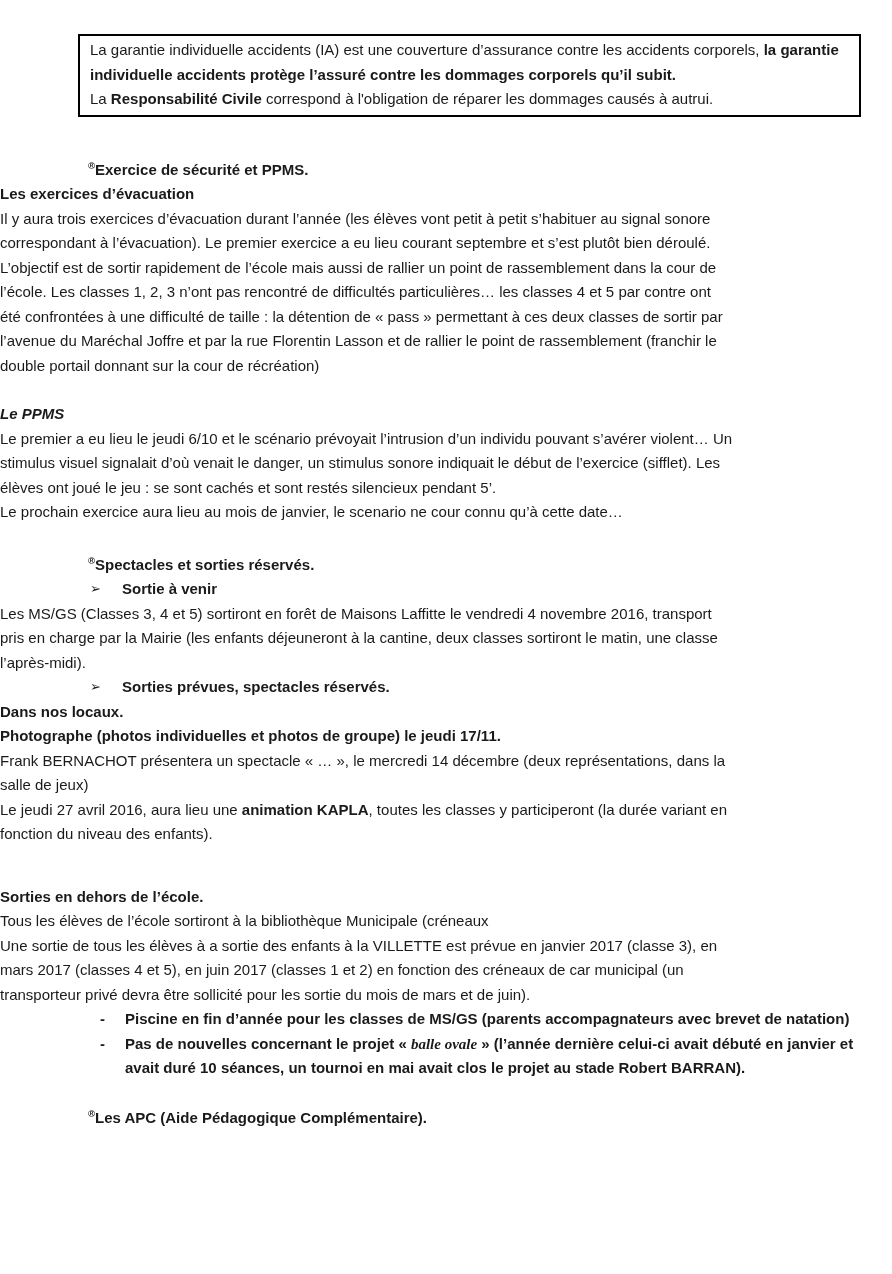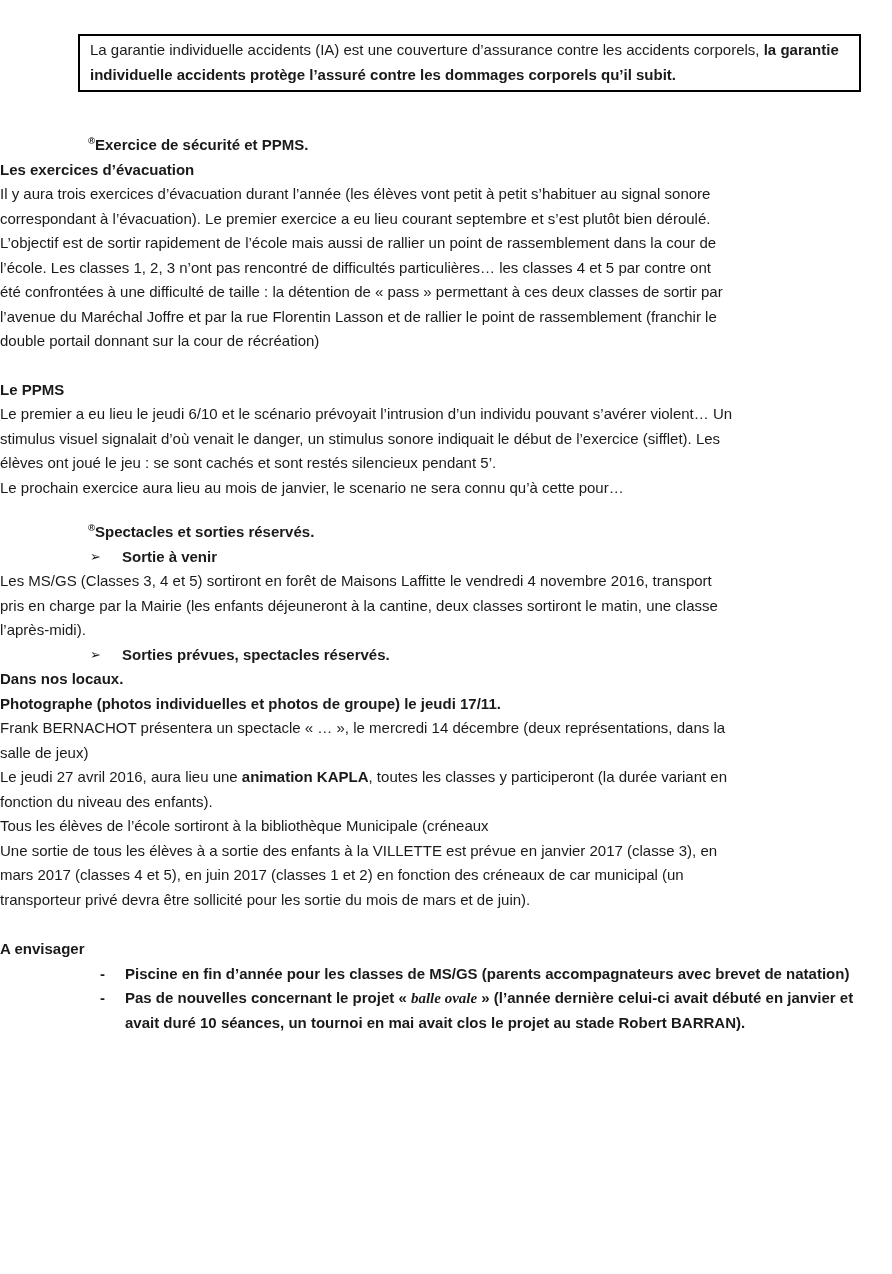--- a/index.html
+++ b/index.html
@@ -65,47 +65,50 @@
     margin-left: 100px;
     max-width: 756px;
     font-weight: bold;
   }
   .dash-glyph {
     flex: 0 0 25px;
     font-weight: bold;
   }
 
   .mt-box-gap   { margin-top: 41px; }
-  .mt-blank     { margin-top: 24px; }
+  .mt-blank     { margin-top: 24px; font-style: italic; }
   .mt-small     { margin-top: 12px; }
-  .mt-sec       { margin-top: 20px; }
+  .mt-sec       { margin-top: 28px; }
   .mt-big       { margin-top: 38px; }
   .mt-blank2    { margin-top: 25px; }
 </style>
 </head>
 <body>
 
 <div class="page">
 
   <div class="notice-box">
     <div>
       <span>La garantie individuelle accidents (IA) est une couverture d’assurance contre les accidents corporels, </span><span class="b">la garantie individuelle accidents protège l’assuré contre les dommages corporels qu’il subit.</span>
     </div>
+    <div>
+      <span>La </span><span class="b">Responsabilité Civile</span><span> correspond à l'obligation de réparer les dommages causés à autrui.</span>
+    </div>
   </div>
 
   <div class="sec-title mt-box-gap">
     <span class="bullet-sup">®</span><span>Exercice de sécurité et PPMS.</span>
   </div>
 
   <div class="indent bold-line">Les exercices d’évacuation</div>
   <div class="indent">Il y aura trois exercices d’évacuation durant l’année (les élèves vont petit à petit s’habituer au signal sonore correspondant à l’évacuation).  Le premier exercice a eu lieu courant septembre et s’est plutôt bien déroulé. L’objectif est de sortir rapidement de l’école mais aussi de rallier un point de rassemblement dans la cour de l’école. Les classes 1, 2, 3 n’ont pas rencontré de difficultés particulières… les classes 4 et 5 par contre ont été confrontées à une difficulté de taille : la détention de « pass » permettant à ces deux classes de sortir par l’avenue du Maréchal Joffre et par la rue Florentin Lasson et de rallier le point de rassemblement (franchir le double portail donnant sur la cour de récréation)</div>
 
   <div class="indent bold-line mt-blank">Le PPMS</div>
   <div class="indent">Le premier a eu lieu le jeudi 6/10 et le scénario prévoyait l’intrusion d’un individu pouvant s’avérer violent… Un stimulus visuel signalait d’où venait le danger, un stimulus sonore indiquait le début de l’exercice (sifflet). Les élèves ont joué le jeu : se sont cachés et sont restés silencieux pendant 5’.</div>
-  <div class="indent">Le prochain exercice aura lieu au mois de janvier, le scenario ne sera connu qu’à cette pour…</div>
+  <div class="indent">Le prochain exercice aura lieu au mois de janvier, le scenario ne cour connu qu’à cette date…</div>
 
 
   <div class="sec-title mt-sec">
     <span class="bullet-sup">®</span><span>Spectacles et sorties réservés.</span>
   </div>
 
   <div class="arrow-row">
     <span class="arrow-glyph">➢</span>
       <span>Sortie à venir</span>
   </div>
@@ -115,27 +118,30 @@
     <span class="arrow-glyph">➢</span>
       <span>Sorties prévues, spectacles réservés.</span>
   </div>
   <div class="indent bold-line">Dans nos locaux.</div>
   <div class="indent bold-line">Photographe (photos individuelles et photos de groupe) le jeudi 17/11.</div>
   <div class="indent">Frank BERNACHOT présentera un spectacle « … », le mercredi 14 décembre (deux représentations, dans la salle de jeux)</div>
   <div class="indent">
     <span>Le jeudi 27 avril 2016, aura lieu une </span><span class="b">animation KAPLA</span><span>, toutes les classes y participeront (la durée variant en fonction du niveau des enfants).</span>
   </div>
 
+  <div class="indent bold-line mt-big">Sorties en dehors de l’école.</div>
   <div class="indent">Tous les élèves de l’école sortiront à la bibliothèque Municipale (créneaux</div>
   <div class="indent">Une sortie de tous les élèves à a sortie des enfants à la VILLETTE est prévue en janvier 2017 (classe 3), en mars 2017 (classes 4 et 5), en juin 2017 (classes 1 et 2) en fonction des créneaux de car municipal (un transporteur privé devra être sollicité pour les sortie du mois de mars et de juin).</div>
 
-  <div class="indent bold-line mt-blank2">A envisager</div>
   <div class="dash-row">
     <span class="dash-glyph">-</span>
       <span>Piscine en fin d’année pour les classes de MS/GS (parents accompagnateurs avec brevet de natation)</span>
   </div>
   <div class="dash-row">
     <span class="dash-glyph">-</span>
       <span><span>Pas de nouvelles concernant le projet « </span><span class="i">balle ovale</span><span> » (l’année dernière celui-ci avait débuté en janvier et avait duré 10 séances, un tournoi en mai avait clos le projet au stade Robert BARRAN).</span></span>
   </div>
 
+  <div class="sec-title mt-blank2">
+    <span class="bullet-sup">®</span><span>Les APC (Aide Pédagogique Complémentaire).</span>
+  </div>
 
 </div>
 
 </body></html>

